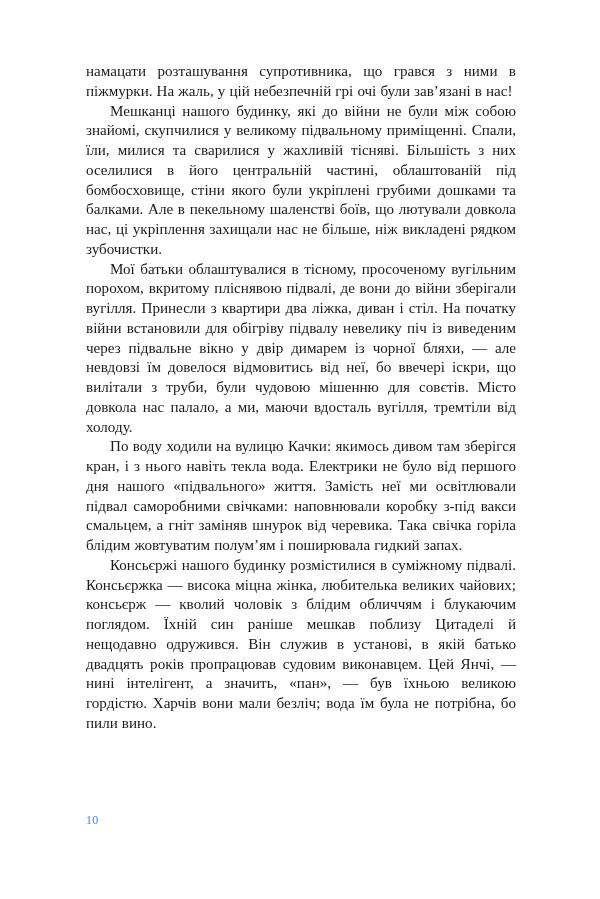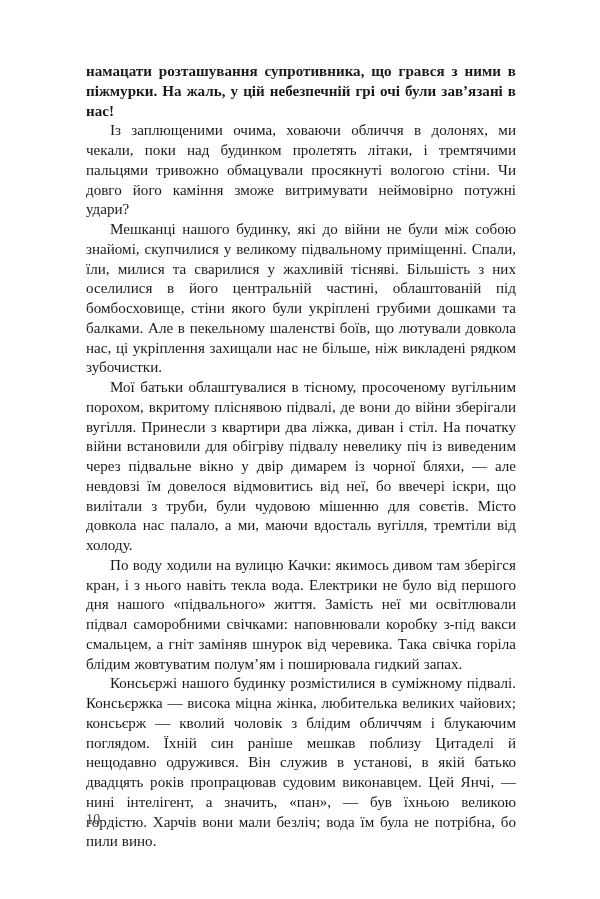--- a/index.html
+++ b/index.html
@@ -33,40 +33,38 @@
     line-height: 19.75px;
     text-align: justify;
     text-justify: inter-word;
     text-indent: 24px;
     -webkit-hyphens: none;
     hyphens: none;
     word-spacing: 0.02em;
   }
   .para.first {
     text-indent: 0;
-    font-weight: bold;
   }
   .page-number {
     position: absolute;
     left: 86px;
     top: 812px;
-    font-size: 14px;
+    font-size: 12px;
     line-height: 16px;
-    color: #404040;
+    color: #3b82f6;
     letter-spacing: 0.2px;
   }
 </style>
 </head>
 <body>
 
 <div class="page">
 
   <div class="text-block">
     <p class="para first">намацати розташування супротивника, що грався з ними в піжмурки. На жаль, у цій небезпечній грі очі були зав’язані в нас!</p>
-    <p class="para">Із заплющеними очима, ховаючи обличчя в долонях, ми чекали, поки над будинком пролетять літаки, і тремтячими пальцями тривожно обмацували просякнуті вологою стіни. Чи довго його каміння зможе витримувати неймовірно потужні удари?</p>
     <p class="para">Мешканці нашого будинку, які до війни не були між собою знайомі, скупчилися у великому підвальному приміщенні. Спали, їли, милися та сварилися у жахливій тісняві. Більшість з них оселилися в його центральній частині, облаштованій під бомбосховище, стіни якого були укріплені грубими дошками та балками. Але в пекельному шаленстві боїв, що лютували довкола нас, ці укріплення захищали нас не більше, ніж викладені рядком зубочистки.</p>
     <p class="para">Мої батьки облаштувалися в тісному, просоченому вугільним порохом, вкритому пліснявою підвалі, де вони до війни зберігали вугілля. Принесли з квартири два ліжка, диван і стіл. На початку війни встановили для обігріву підвалу невелику піч із виведеним через підвальне вікно у двір димарем із чорної бляхи, — але невдовзі їм довелося відмовитись від неї, бо ввечері іскри, що вилітали з труби, були чудовою мішенню для совєтів. Місто довкола нас палало, а ми, маючи вдосталь вугілля, тремтіли від холоду.</p>
     <p class="para">По воду ходили на вулицю Качки: якимось дивом там зберігся кран, і з нього навіть текла вода. Електрики не було від першого дня нашого «підвального» життя. Замість неї ми освітлювали підвал саморобними свічками: наповнювали коробку з-під вакси смальцем, а гніт заміняв шнурок від черевика. Така свічка горіла блідим жовтуватим полум’ям і поширювала гидкий запах.</p>
     <p class="para">Консьєржі нашого будинку розмістилися в суміжному підвалі. Консьєржка — висока міцна жінка, любителька великих чайових; консьєрж — кволий чоловік з блідим обличчям і блукаючим поглядом. Їхній син раніше мешкав поблизу Цитаделі й нещодавно одружився. Він служив в установі, в якій батько двадцять років пропрацював судовим виконавцем. Цей Янчі, — нині інтелігент, а значить, «пан», — був їхньою великою гордістю. Харчів вони мали безліч; вода їм була не потрібна, бо пили вино.</p>
   </div>
 
   <div class="page-number">10</div>
 
 </div>
 

